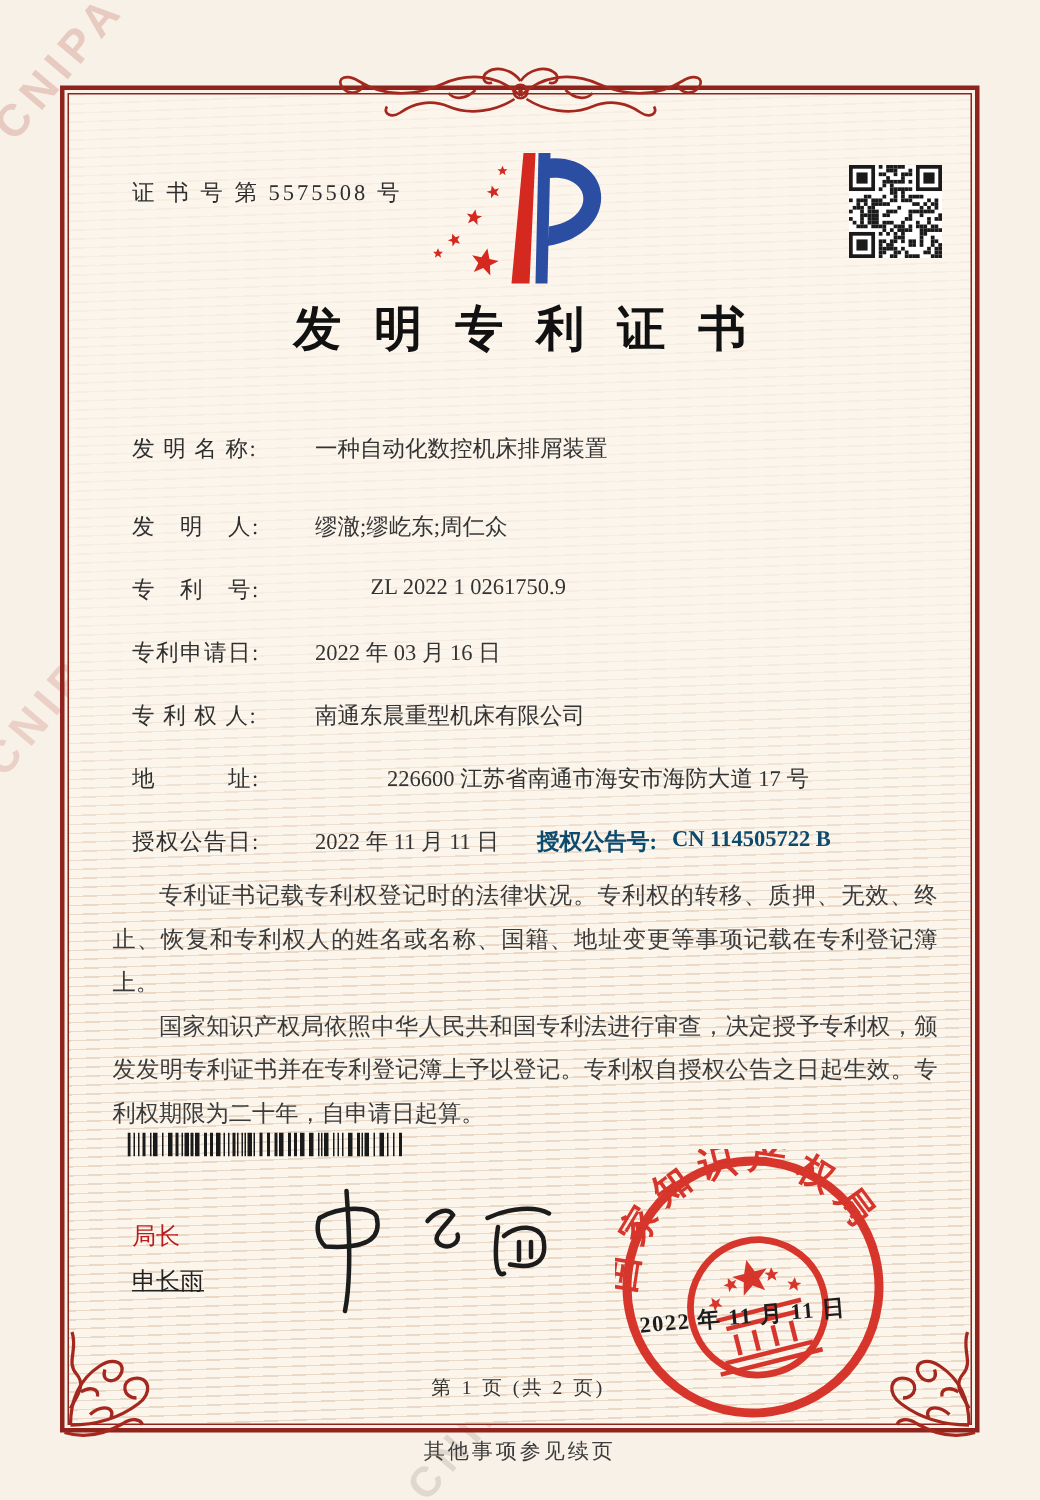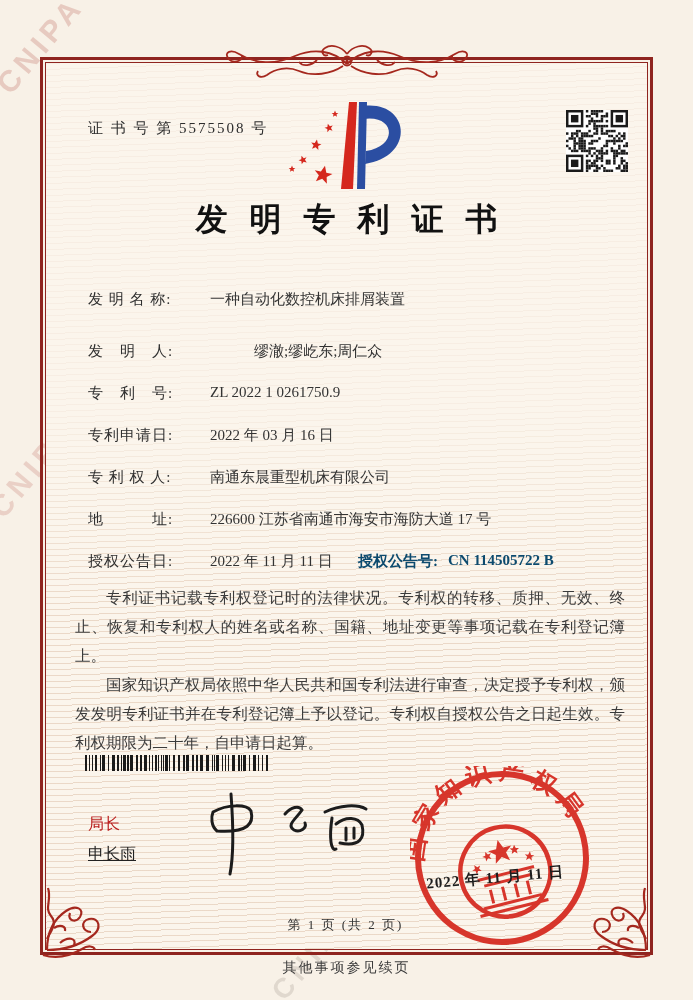--- a/index.html
+++ b/index.html
@@ -337,37 +337,37 @@
       <rect x="1" y="19" width="5" height="5" fill="#fff"></rect>
       <rect x="2" y="20" width="3" height="3" fill="#1a1a1a"></rect>
     </svg>
 
   <div class="abs title">发明专利证书</div>
 
   <div class="abs row" style="top:290px;">
     <span class="lbl">发 明 名 称:</span>
     <span class="val">一种自动化数控机床排屑装置</span>
   </div>
-  <div class="abs row" style="top:342px;gap:44px;">
+  <div class="abs row" style="top:342px;">
     <span class="lbl">发　明　人:</span>
     <span class="val">缪澈;缪屹东;周仁众</span>
   </div>
-  <div class="abs row" style="top:384px;">
+  <div class="abs row" style="top:384px;gap:37px;">
     <span class="lbl">专　利　号:</span>
     <span class="val">ZL 2022 1 0261750.9</span>
   </div>
   <div class="abs row" style="top:426px;">
     <span class="lbl">专利申请日:</span>
     <span class="val">2022 年 03 月 16 日</span>
   </div>
   <div class="abs row" style="top:468px;">
     <span class="lbl">专 利 权 人:</span>
     <span class="val">南通东晨重型机床有限公司</span>
   </div>
-  <div class="abs row" style="top:510px;">
+  <div class="abs row" style="top:510px;gap:48px;">
     <span class="lbl">地　　　址:</span>
     <span class="val">226600 江苏省南通市海安市海防大道 17 号</span>
   </div>
   <div class="abs row" style="top:552px;">
     <span class="lbl">授权公告日:</span>
     <span class="val">2022 年 11 月 11 日</span>
   </div>
   <div class="abs row2" style="top:552px;">
     <span class="lbl" style="width:auto;flex:0 0 auto;margin-right:10px;">授权公告号:</span>
     <span class="val">CN 114505722 B</span>

